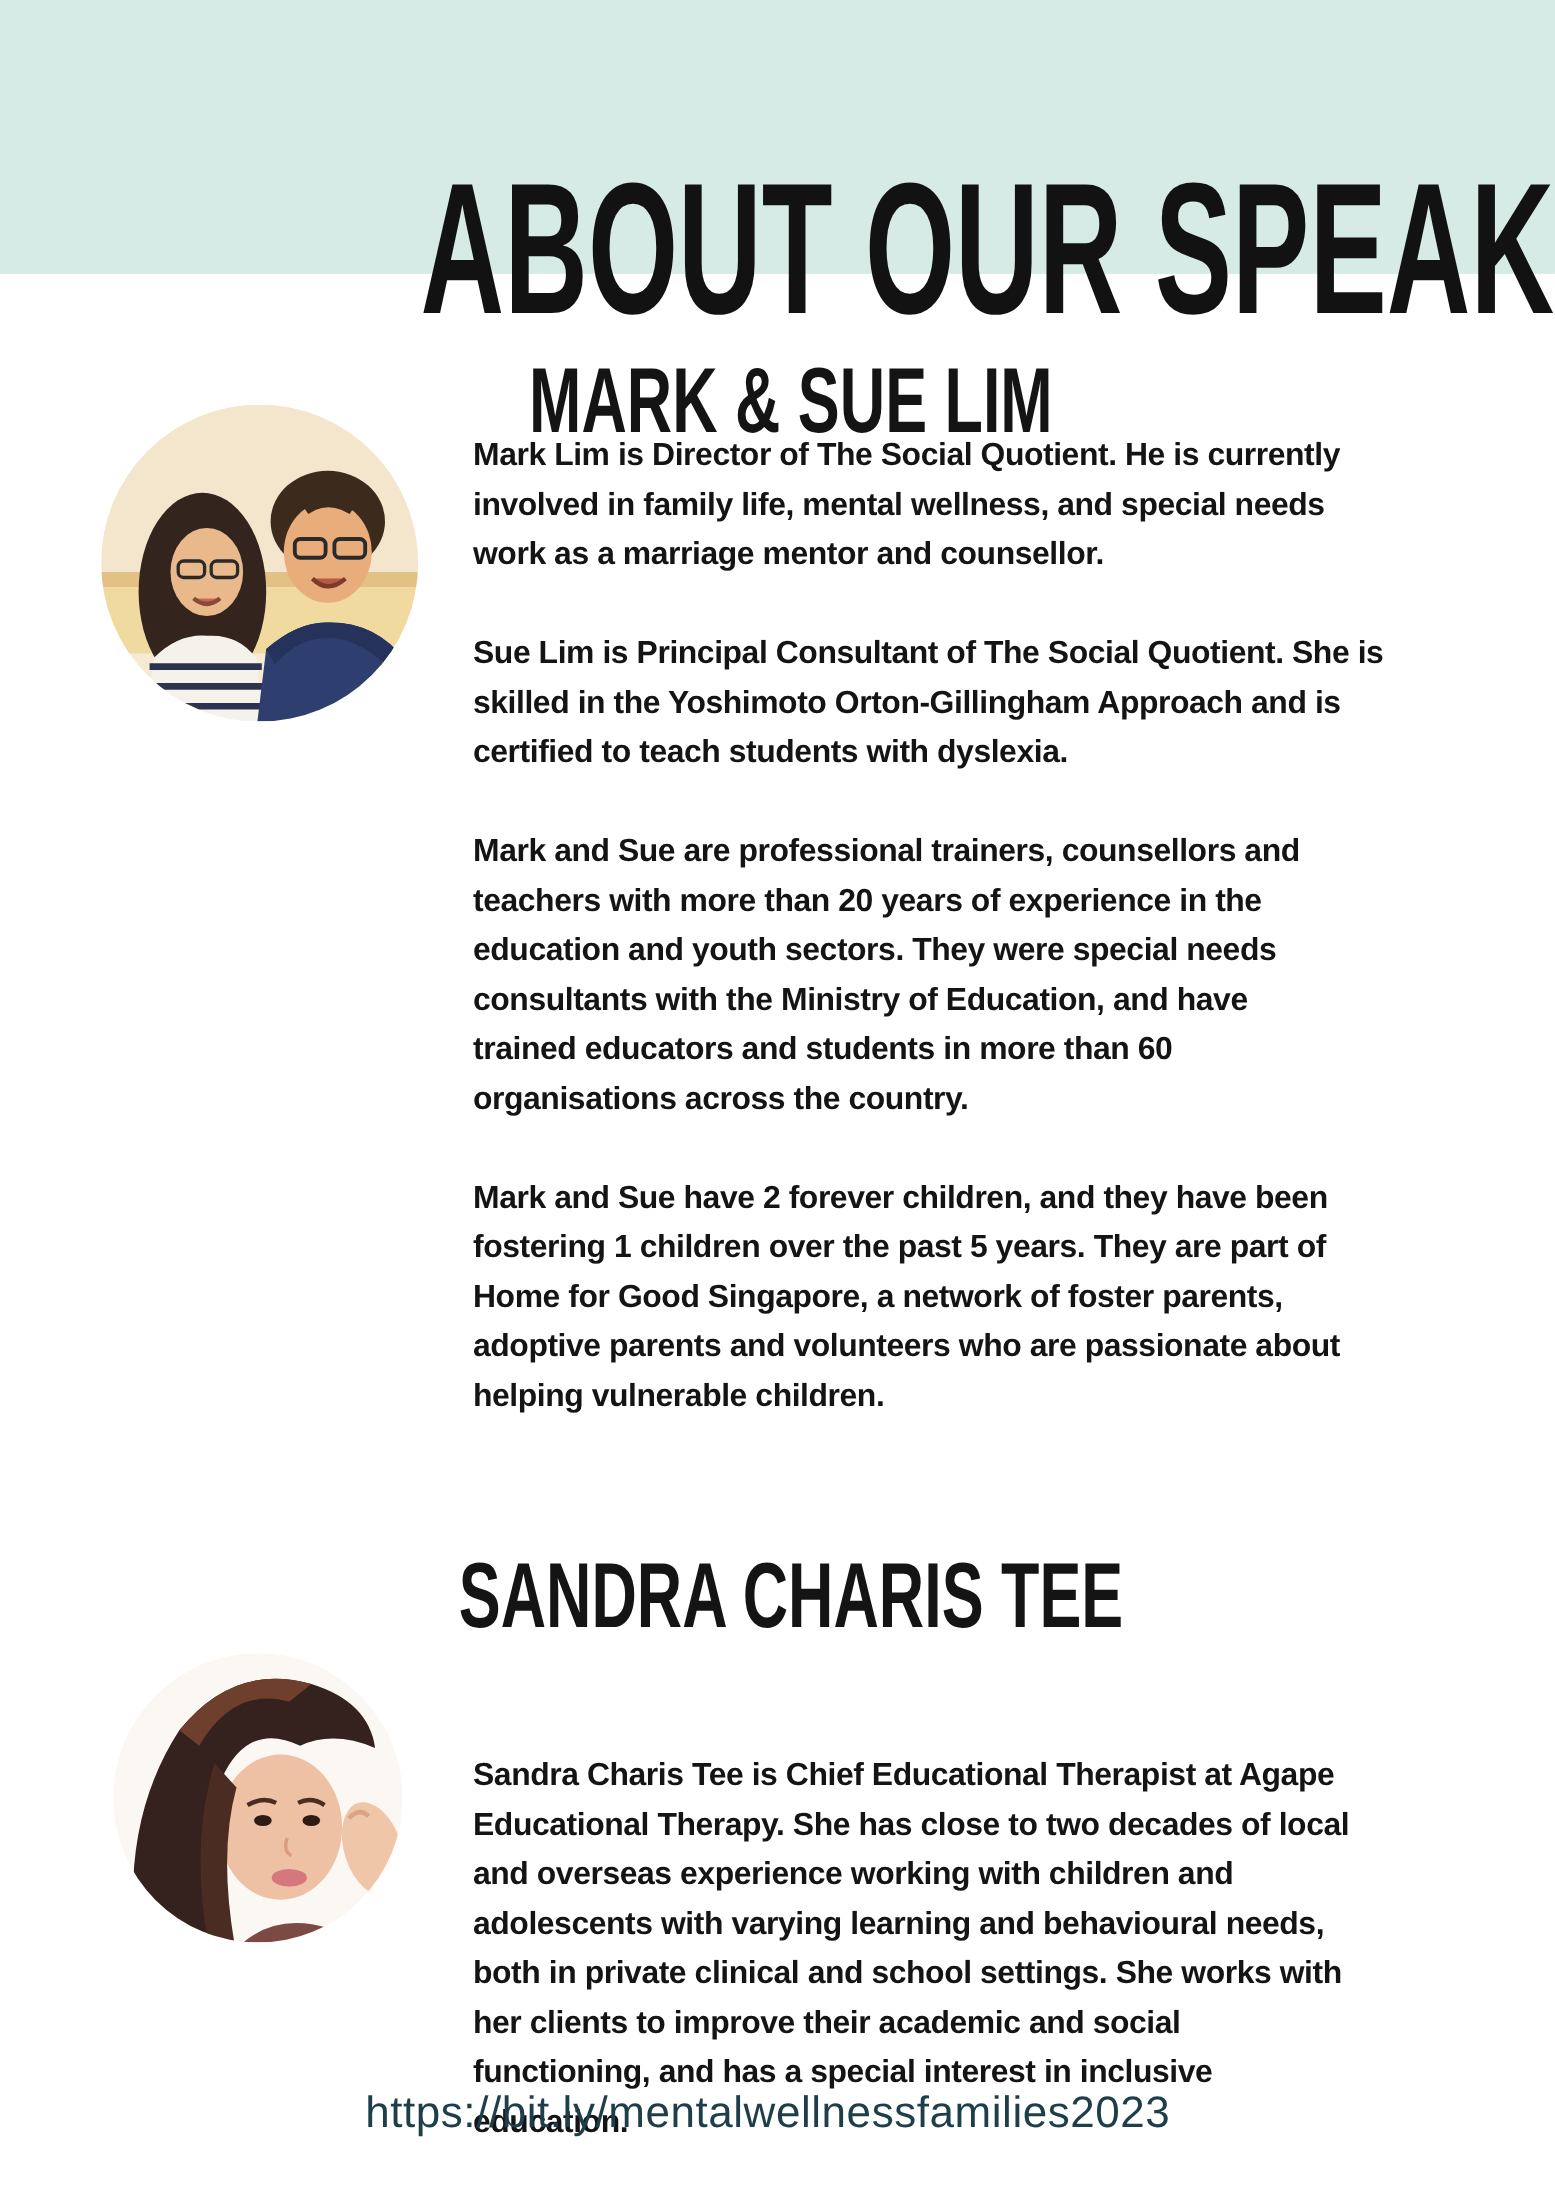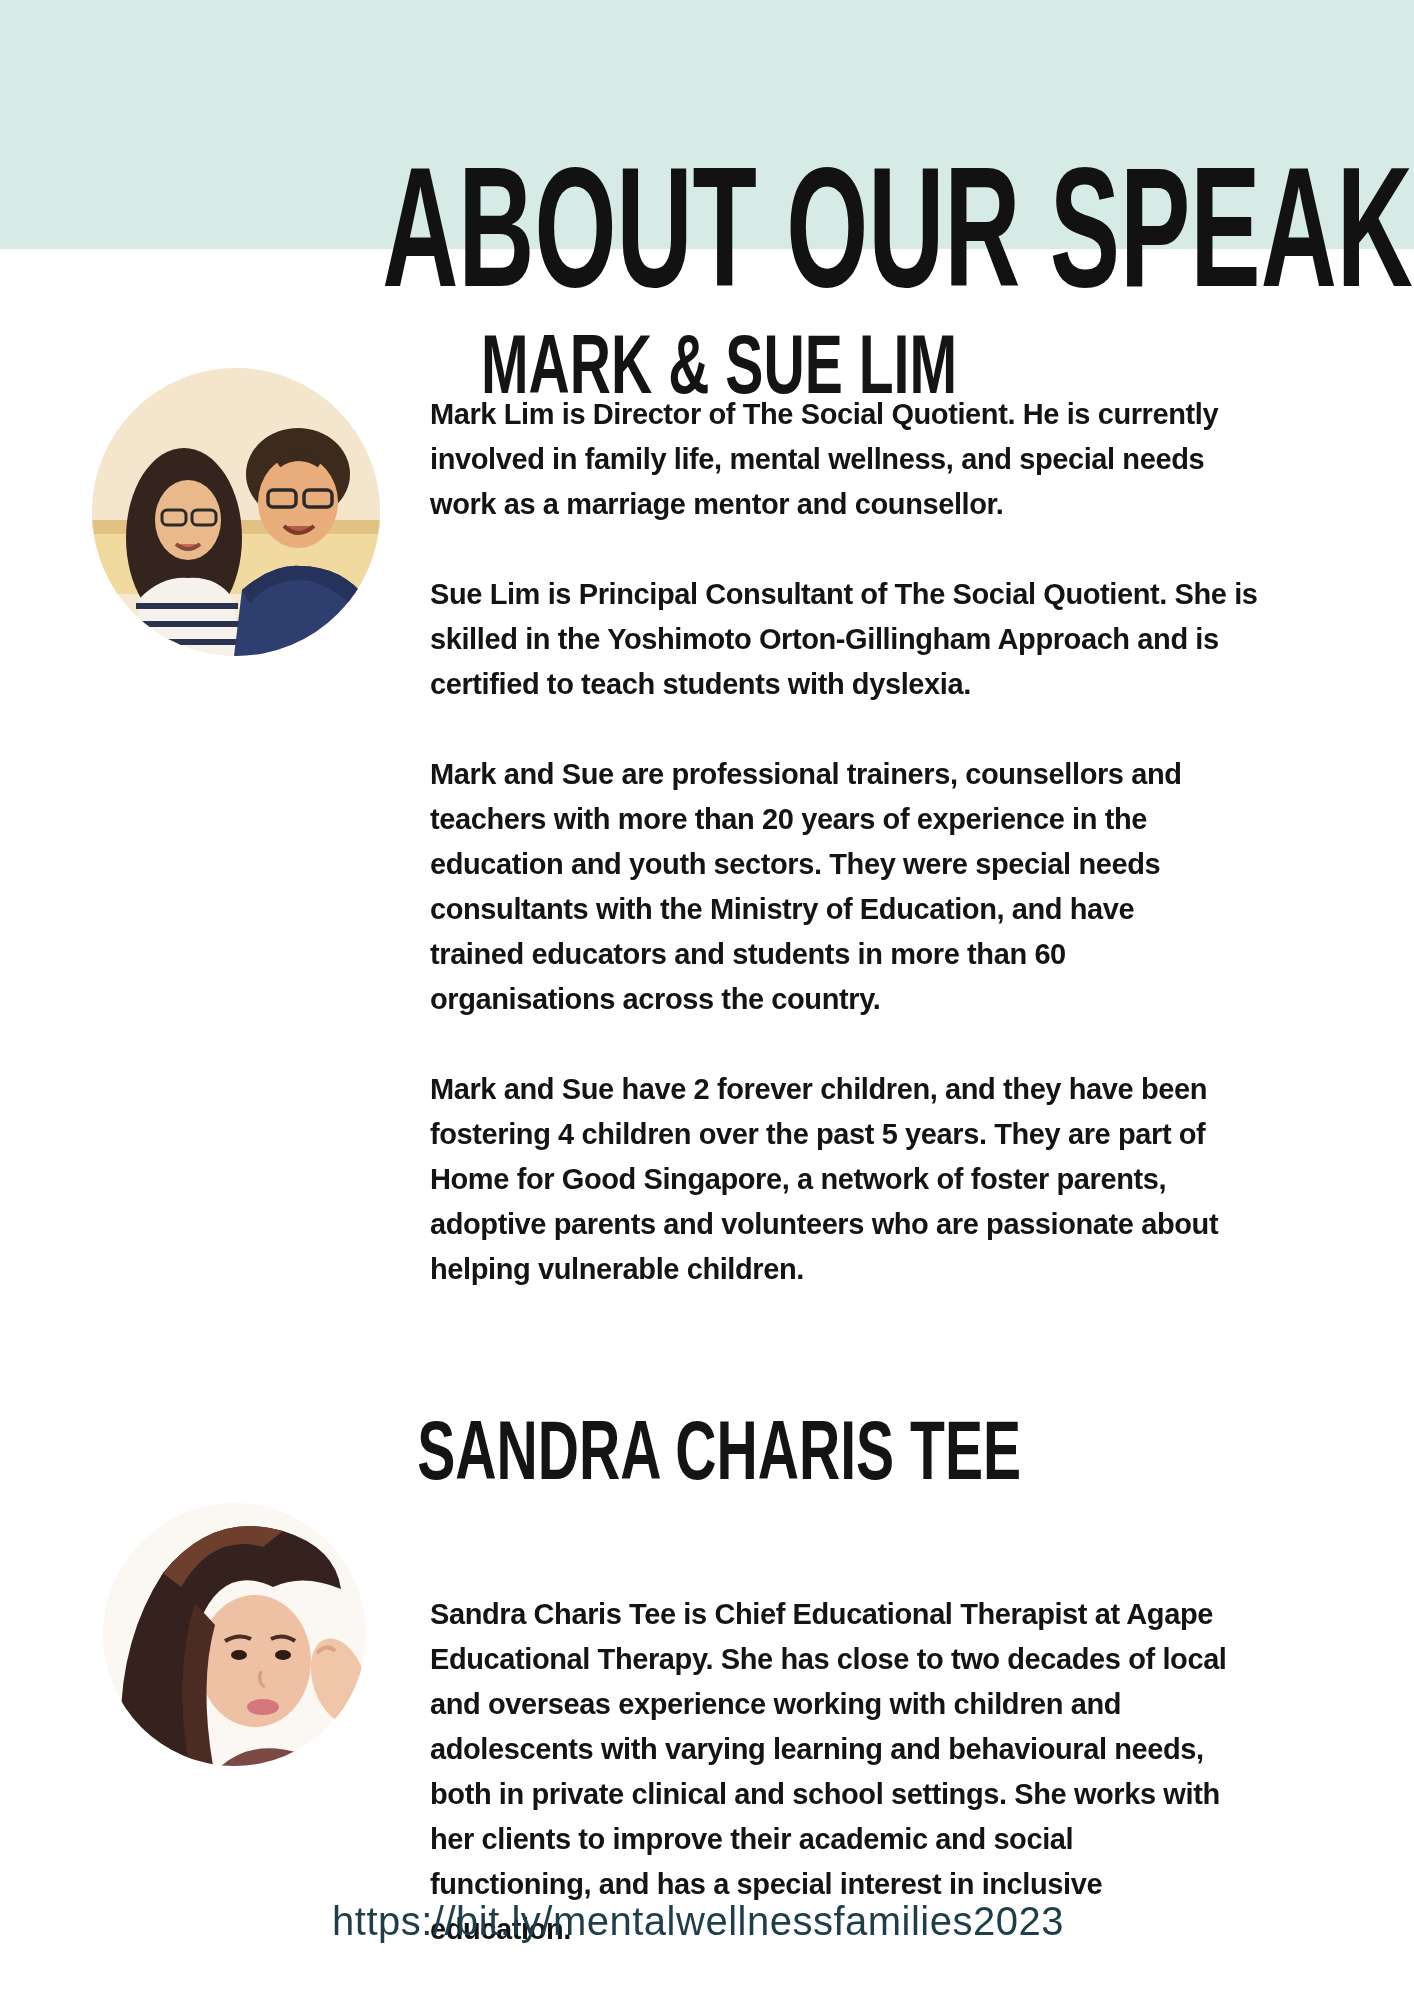--- a/index.html
+++ b/index.html
@@ -138,21 +138,21 @@
     <p>Sue Lim is Principal Consultant of The Social Quotient. She is
 skilled in the Yoshimoto Orton-Gillingham Approach and is
 certified to teach students with dyslexia.</p>
     <p>Mark and Sue are professional trainers, counsellors and
 teachers with more than 20 years of experience in the
 education and youth sectors. They were special needs
 consultants with the Ministry of Education, and have
 trained educators and students in more than 60
 organisations across the country.</p>
     <p>Mark and Sue have 2 forever children, and they have been
-fostering 4 children over the past 5 years. They are part of
+fostering 1 children over the past 5 years. They are part of
 Home for Good Singapore, a network of foster parents,
 adoptive parents and volunteers who are passionate about
 helping vulnerable children.</p>
   </div>
 
   <h2 class="speaker-heading" id="heading-sandra"><span>SANDRA CHARIS TEE</span></h2>
 
   <div class="photo" id="photo-sandra">
     <svg viewBox="0 0 263 263" preserveAspectRatio="none">
       <rect x="0" y="0" width="263" height="263" fill="#fbf7f2"></rect>

